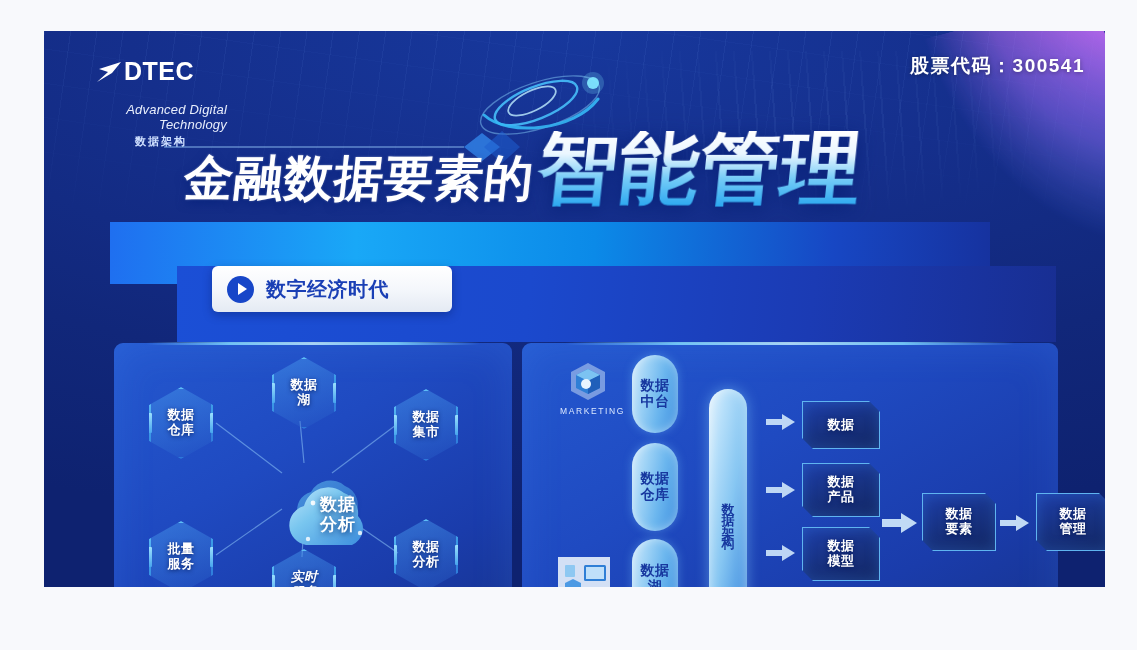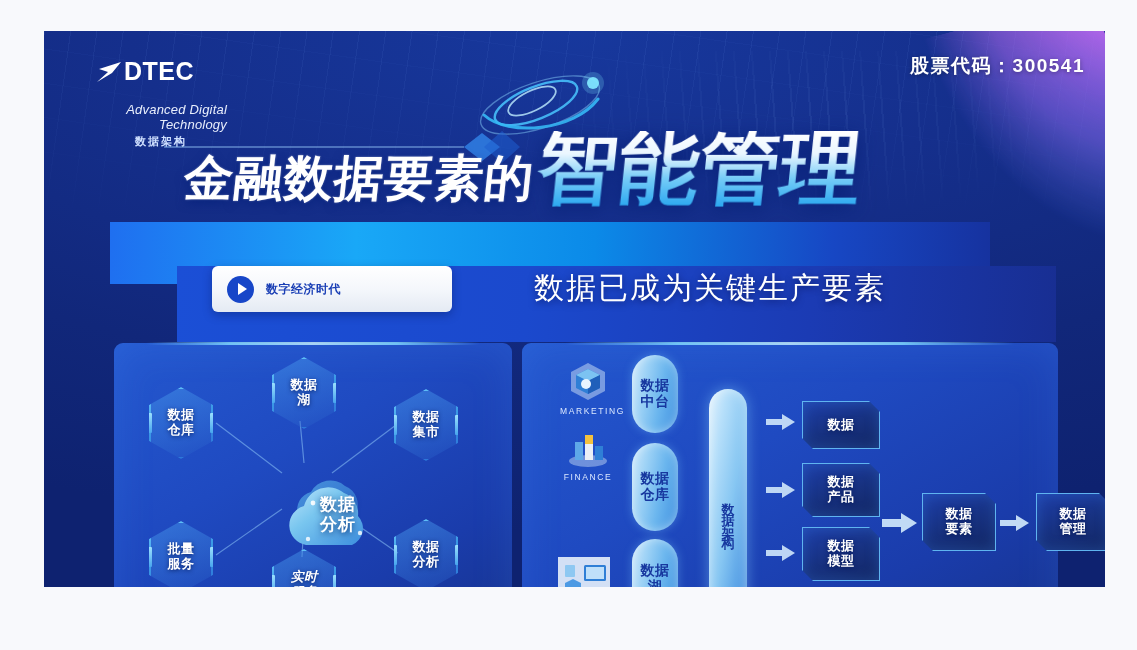--- a/index.html
+++ b/index.html
@@ -115,21 +115,21 @@
   .banner-pill{
     position:absolute;left:102px;top:44px;width:240px;height:46px;border-radius:6px;
     background:linear-gradient(180deg,#ffffff 0%,#f3f6fb 55%,#e4eaf3 100%);
     box-shadow:0 3px 10px rgba(2,20,80,.35);
     display:flex;align-items:center;gap:12px;padding-left:15px;box-sizing:border-box;
   }
   .play-ico{width:27px;height:27px;border-radius:50%;background:#1746c8;
     display:flex;align-items:center;justify-content:center;flex:0 0 auto;}
   .play-ico span{display:block;width:0;height:0;border-left:9px solid #fff;
     border-top:6px solid transparent;border-bottom:6px solid transparent;margin-left:3px;}
-  .pill-text{color:#1a3fb5;font-size:12px;font-weight:bold;letter-spacing:.5px;}
+  .pill-text{color:#1a3fb5;font-size:20px;font-weight:bold;letter-spacing:.5px;}
   .banner-head{
     position:absolute;left:424px;top:46px;color:#ffffff;font-size:30px;letter-spacing:2px;
     font-weight:normal;text-shadow:0 2px 7px rgba(0,10,70,.6);
     font-family:"DejaVu Sans","Liberation Sans",sans-serif;
   }
 
   
   .panel{
     position:absolute;top:312px;height:288px;border-radius:9px;
     background:linear-gradient(150deg,#2458cf 0%,#1f4ac1 40%,#1a3cab 75%,#17338f 100%);
@@ -292,21 +292,20 @@
 
     <div class="banner">
       <div class="banner-top"></div>
       <div class="banner-bot"></div>
       <div class="banner-pill">
         <span class="play-ico">
             <span></span>
           </span>
         <span class="pill-text">数字经济时代</span>
       </div>
-      <div class="banner-head">数据已成为关键生产要素</div>
     </div>
 
     <div class="panel panel-l">
       <div class="panel-top-glow"></div>
 
       <svg width="398" height="288" viewBox="0 0 398 288" style="position:absolute;left:0;top:0;">
         <g stroke="#8ec7f7" stroke-opacity=".55" stroke-width="1.2" fill="none">
           <line x1="102" y1="80" x2="168" y2="130"></line>
           <line x1="186" y1="78" x2="190" y2="120"></line>
           <line x1="282" y1="82" x2="218" y2="130"></line>
@@ -418,32 +417,20 @@
             <path d="M23 3 L40 12 L40 31 L23 40 L6 31 L6 12 Z" fill="#cfe3f7" opacity=".5"></path>
             <path d="M23 9 L35 15 L35 28 L23 34 L11 28 L11 15 Z" fill="#2f7fd6"></path>
             <path d="M23 9 L35 15 L23 21 L11 15 Z" fill="#7cc3f2"></path>
             <path d="M23 21 L35 15 L35 28 L23 34 Z" fill="#1f5fba"></path>
             <circle cx="21" cy="24" r="5" fill="#e8f4ff"></circle>
           </svg>
         </div>
         <div class="cap">MARKETING</div>
       </div>
 
-      <div class="src-ico" style="left:38px;top:82px;">
-        <div class="glyph">
-          <svg width="46" height="44" viewBox="0 0 46 44">
-            <ellipse cx="23" cy="35" rx="19" ry="6" fill="#cfe3f7" opacity=".45"></ellipse>
-            <rect x="10" y="16" width="8" height="18" fill="#5ea8e8"></rect>
-            <rect x="20" y="9" width="8" height="25" fill="#eaeff6"></rect>
-            <rect x="30" y="20" width="8" height="14" fill="#2f7fd6"></rect>
-            <rect x="20" y="9" width="8" height="9" fill="#f3c13f"></rect>
-          </svg>
-        </div>
-        <div class="cap">FINANCE</div>
-      </div>
 
 
       <div class="src-ico" style="left:34px;top:212px;">
         <div class="glyph">
           <svg width="56" height="46" viewBox="0 0 56 46">
             <rect x="2" y="2" width="52" height="42" fill="#e7f1fb" opacity=".9"></rect>
             <rect x="28" y="10" width="22" height="16" rx="1.5" fill="#2f7fd6"></rect>
             <rect x="30" y="12" width="18" height="12" fill="#bfe0fa"></rect>
             <path d="M9 28 L17 24 L25 28 L25 38 L17 42 L9 38 Z" fill="#4c9ae4"></path>
             <rect x="9" y="10" width="10" height="12" rx="1" fill="#8ec8f2"></rect>

